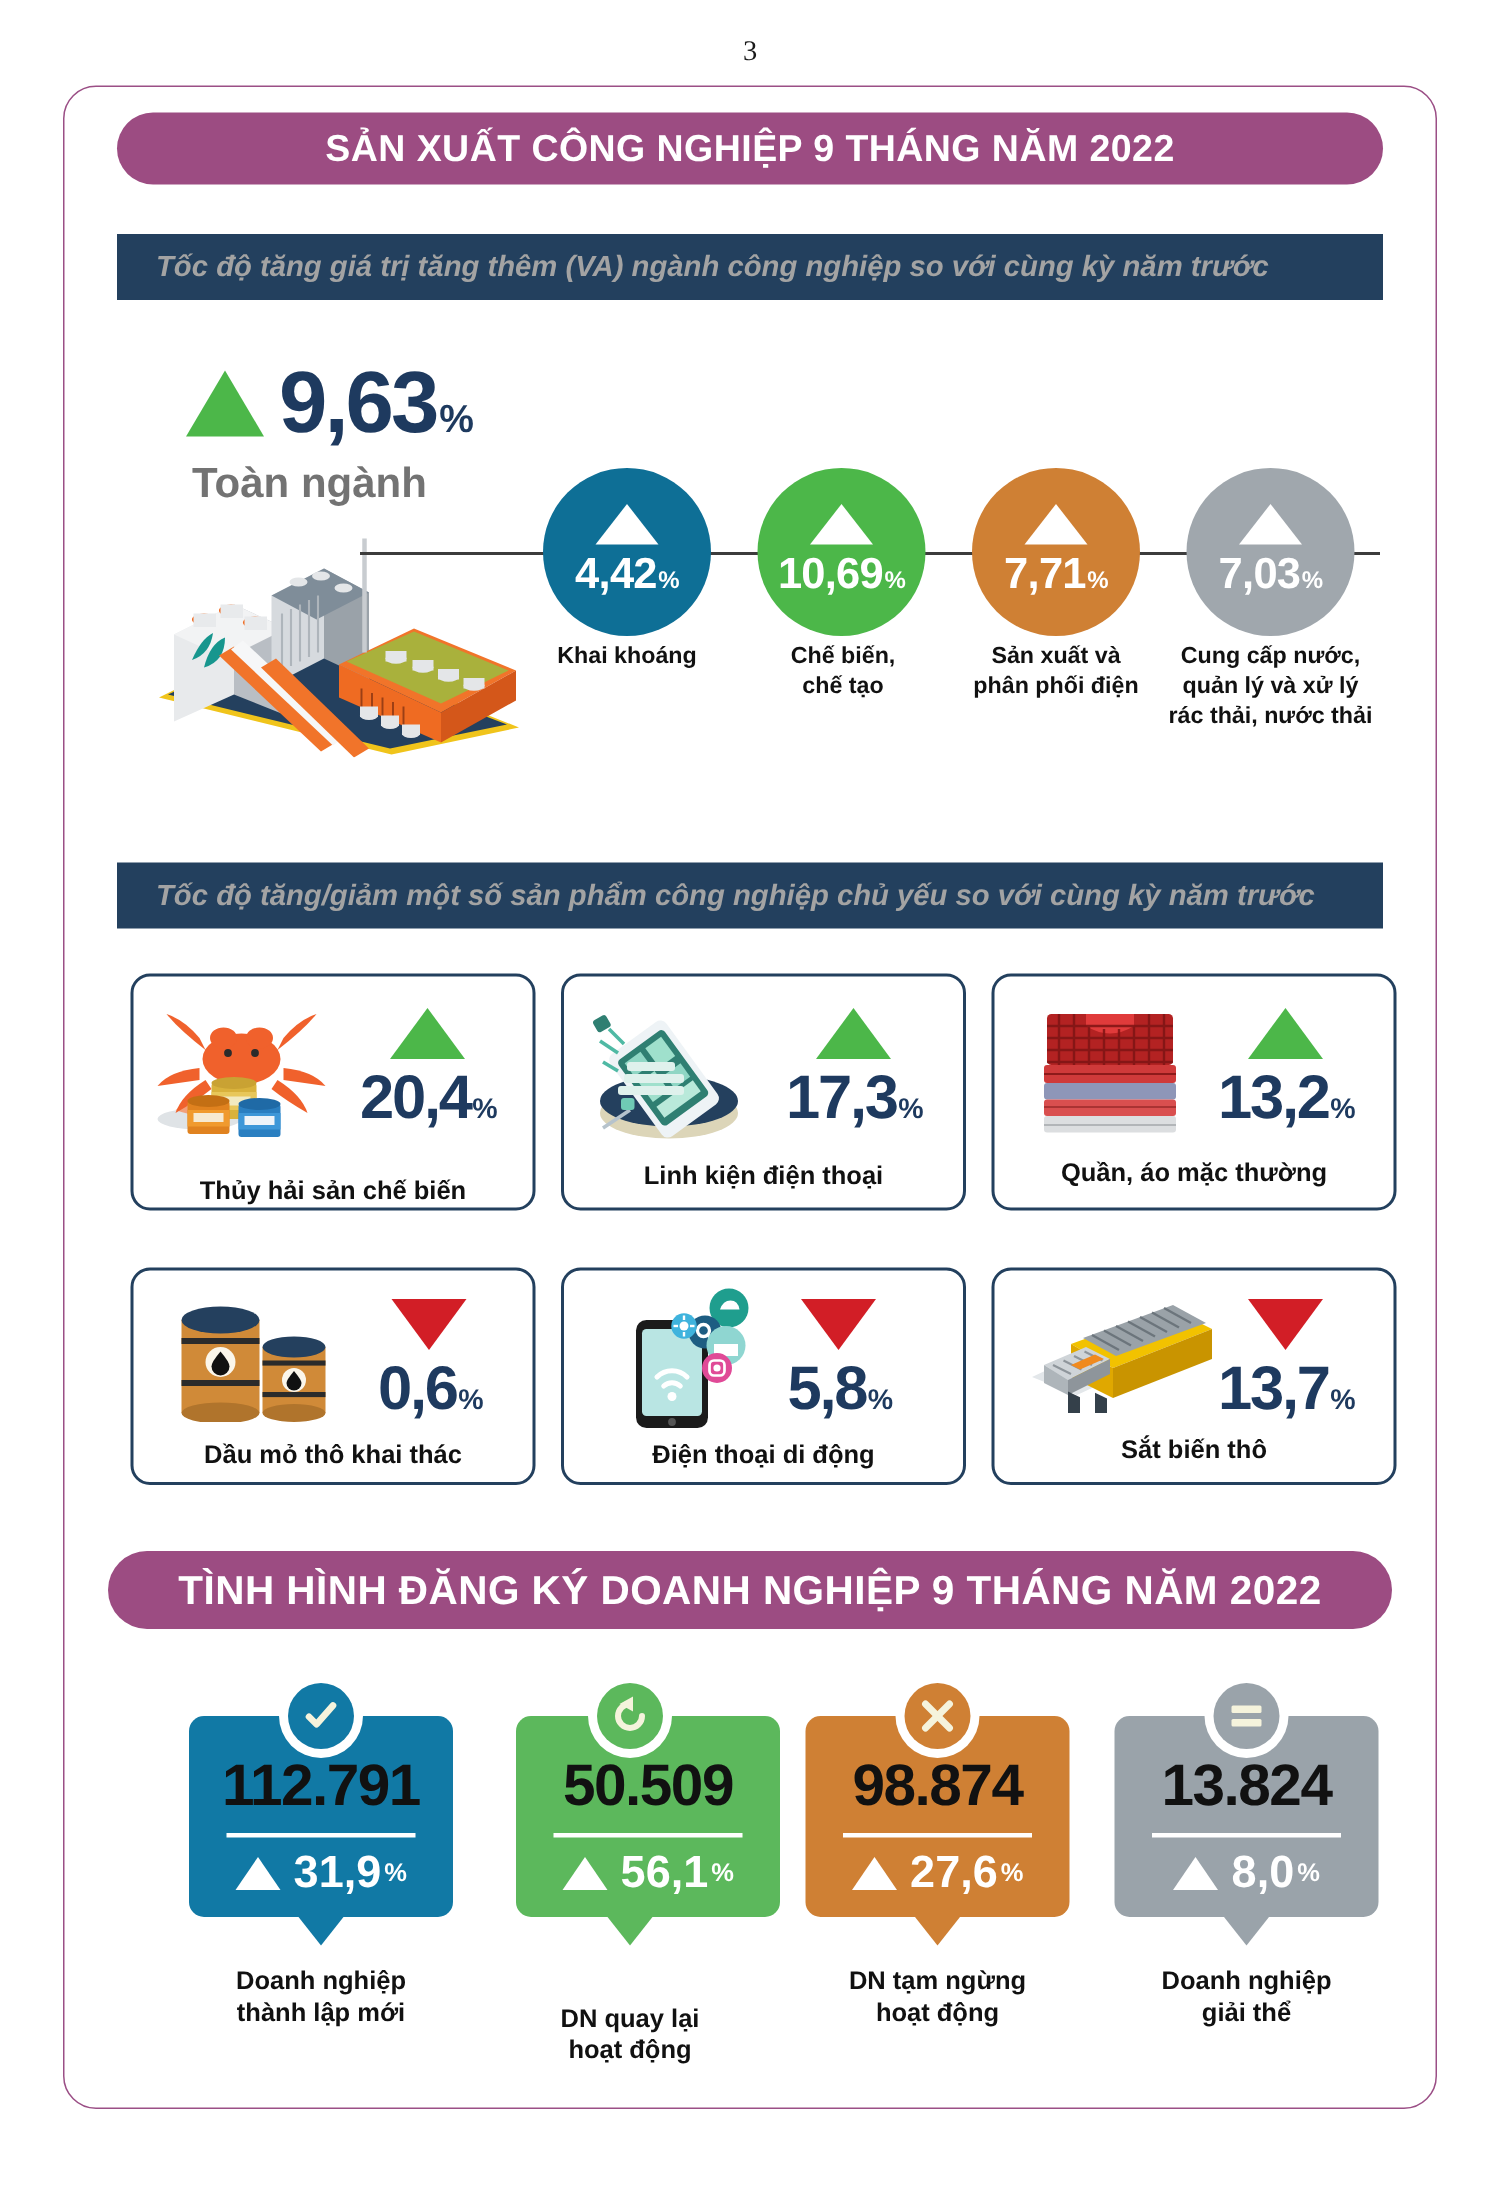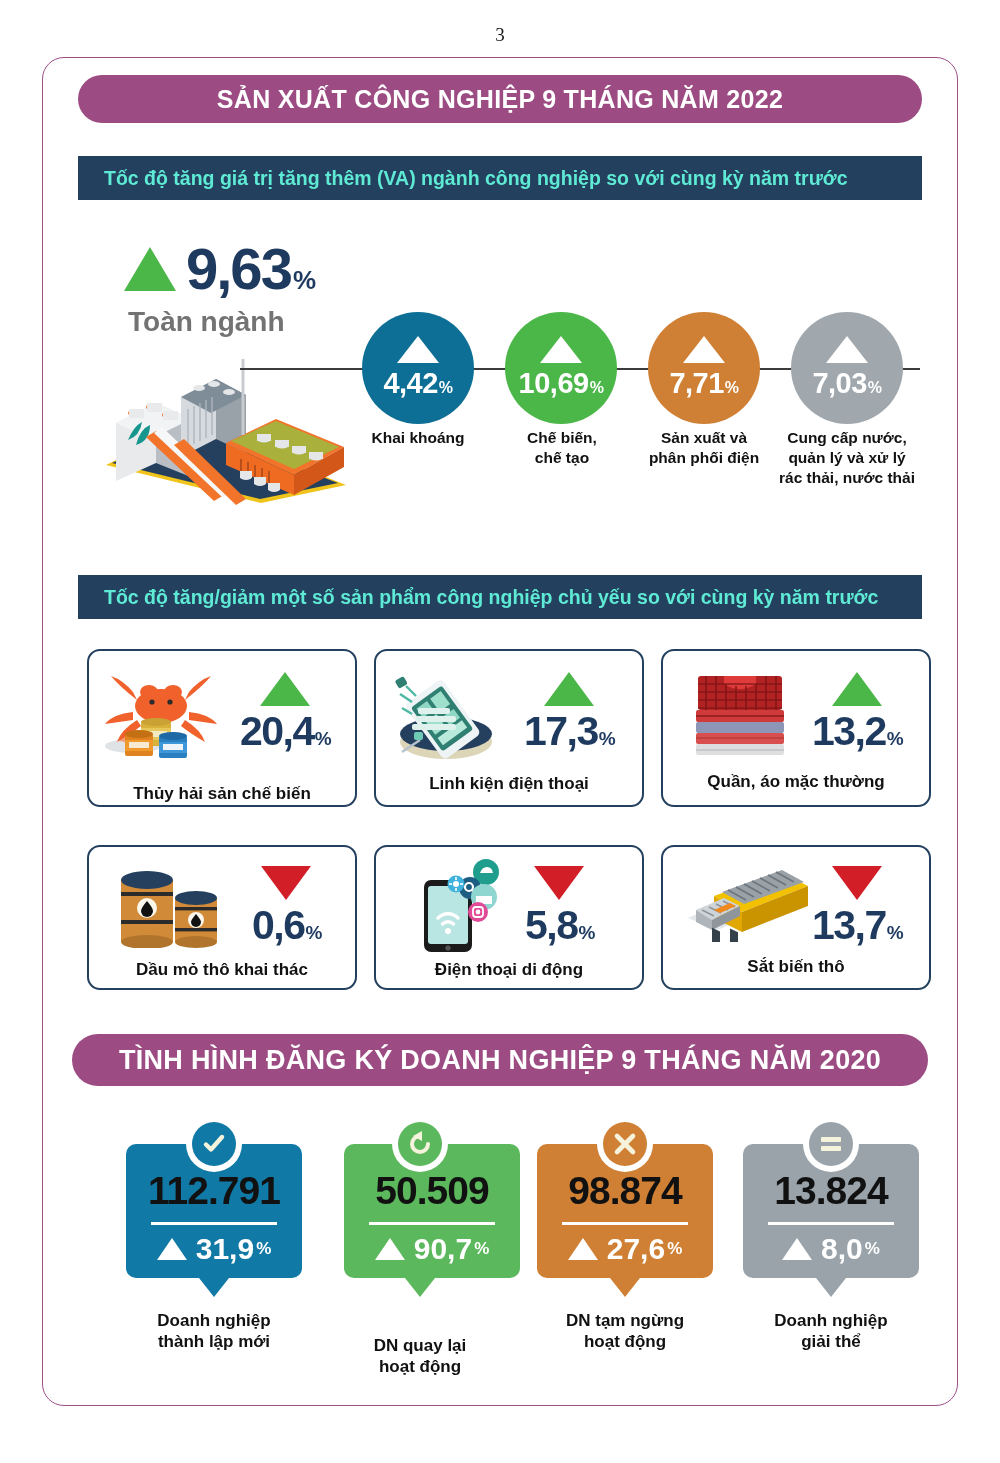--- a/index.html
+++ b/index.html
@@ -33,25 +33,26 @@
     color: #fff;
     display: flex; align-items: center; justify-content: center;
     font-weight: bold;
     letter-spacing: .3px;
     text-align: right;
     font-size: 25px;
   }
   .banner-navy {
     position: absolute;
     background: #23405e;
-    color: #5eead4;
+    color: #a3a3a3;
     display: flex; align-items: center;
     padding-left: 26px;
     font-size: 19.5px;
     font-weight: bold;
+    font-style: italic;
   }
 
   
   .line-connector {
     position: absolute; height: 2px; background: #3c3c3c;
   }
   .circle {
     position: absolute; border-radius: 50%;
     display: flex; flex-direction: column;
     align-items: center; justify-content: center;
@@ -544,21 +545,21 @@
     <span class="prod-val">
       <span class="tri-down"></span>
       <span class="num">
         <span>13,7</span>
           <span class="pct">%</span>
       </span>
     </span>
   </div>
   <div class="prod-name" style="left:661px; top:957px; width:270px;">Sắt biến thô</div>
 
-  <div class="banner-purple" style="left:72px; top:1034px; width:856px; height:52px; font-size:27px;">TÌNH HÌNH ĐĂNG KÝ DOANH NGHIỆP 9 THÁNG NĂM 2020</div>
+  <div class="banner-purple" style="left:72px; top:1034px; width:856px; height:52px; font-size:27px;">TÌNH HÌNH ĐĂNG KÝ DOANH NGHIỆP 9 THÁNG NĂM 2022</div>
 
   <div class="biz-box" style="left:126px; top:1144px; width:176px; height:134px; background:#1179a5;">
     <span class="count">112.791</span>
     <span class="rule"></span>
     <span class="chg">
       <span class="tri-up"></span>
       <span>31,9</span>
         <span class="pct">%</span>
     </span>
   </div>
@@ -570,21 +571,21 @@
         </svg>
     </span>
   </div>
   <div class="biz-name" style="left:126px; top:1310px; width:176px;">Doanh nghiệp<br>thành lập mới</div>
 
   <div class="biz-box" style="left:344px; top:1144px; width:176px; height:134px; background:#5cb85c;">
     <span class="count">50.509</span>
     <span class="rule"></span>
     <span class="chg">
       <span class="tri-up"></span>
-      <span>90,7</span>
+      <span>56,1</span>
         <span class="pct">%</span>
     </span>
   </div>
   <div class="biz-tail" style="left:405px; top:1278px; border-top-color:#5cb85c;"></div>
   <div class="biz-icon" style="left:392px; top:1116px;">
     <span class="inner" style="background:#5cb85c;">
       <svg width="28" height="28" viewBox="0 0 28 28">
         <path d="M22 14 a8 8 0 1 1 -8 -8" stroke="#f5f3dc" stroke-width="4" fill="none" stroke-linecap="round"></path>
         <polygon points="16,1 16,11 7,6" fill="#f5f3dc"></polygon>
       </svg>

